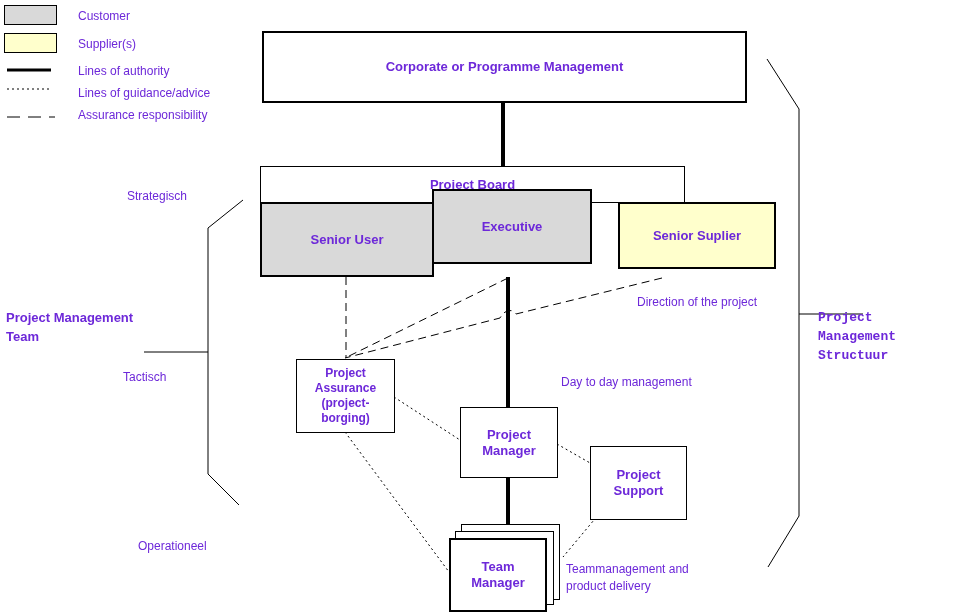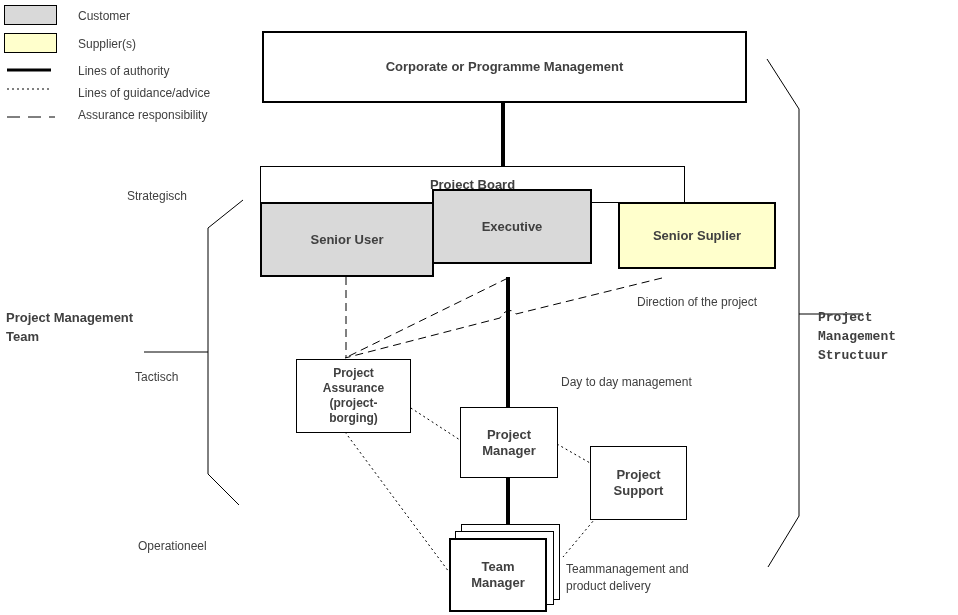--- a/index.html
+++ b/index.html
@@ -1,17 +1,17 @@
 <!DOCTYPE html>
 <html><head>
 <meta charset="utf-8">
 <style>
   html,body { margin:0; padding:0; background:#fff; }
   .canvas { position:relative; width:958px; height:615px; background:#ffffff;
-            font-family:"Liberation Sans", sans-serif; color:#404040; overflow:hidden; }
+            font-family:"Liberation Sans", sans-serif; color:#6d28d9; overflow:hidden; }
   svg.layer { position:absolute; left:0; top:0; }
   .box { position:absolute; background:#ffffff; border:1px solid #000; box-sizing:border-box;
          display:flex; align-items:center; justify-content:center; text-align:center;
          font-weight:bold; font-size:13px; line-height:16px; }
   .b2 { border-width:2px; }
   .fill-gray { background:#d9d9d9; }
   .fill-yellow { background:#ffffcc; }
   .narrow { display:inline-block; max-width:72px; }
   .narrow80 { display:inline-block; max-width:80px; font-size:12px; line-height:15px; }
   .lbl { position:absolute; font-size:12px; line-height:15px; white-space:nowrap; }
@@ -77,40 +77,40 @@
   <div class="box b2 fill-gray" style="left:260px; top:202px; width:174px; height:75px;">
     <span>Senior User</span>
   </div>
   <div class="box b2 fill-gray" style="left:432px; top:189px; width:160px; height:75px;">
     <span>Executive</span>
   </div>
   <div class="box b2 fill-yellow" style="left:584px; top:202px; width:158px; height:67px;margin-left:34px;">
     <span>Senior Suplier</span>
   </div>
 
-  <div class="box" style="left:296px; top:359px; width:115px; height:74px;">
+  <div class="box" style="left:296px; top:359px; width:99px; height:74px;">
     <span class="narrow80">Project Assurance (project-borging)</span>
   </div>
 
   <div class="box" style="left:460px; top:407px; width:98px; height:71px;">
     <span class="narrow">Project Manager</span>
   </div>
 
   <div class="box" style="left:590px; top:446px; width:97px; height:74px;">
     <span class="narrow">Project Support</span>
   </div>
 
   <div class="box" style="left:461px; top:524px; width:99px; height:76px;"></div>
   <div class="box" style="left:455px; top:531px; width:99px; height:74px;"></div>
   <div class="box b2" style="left:449px; top:538px; width:98px; height:74px;">
     <span class="narrow">Team Manager</span>
   </div>
 
   <div class="lbl" style="left:127px; top:189px;">Strategisch</div>
-  <div class="lbl" style="left:135px; top:370px;">Tactisch</div>
+  <div class="lbl" style="left:123px; top:370px;">Tactisch</div>
   <div class="lbl" style="left:138px; top:539px;">Operationeel</div>
 
   <div class="side-title" style="left:6px; top:308px; width:150px;">Project Management Team</div>
   <div class="side-title" style="left:818px; top:308px; width:138px;font-family:Liberation Mono, monospace;">Project Management Structuur</div>
 
   <div class="lbl" style="left:637px; top:287px;margin-top:8px;">Direction of the project</div>
   <div class="lbl" style="left:561px; top:375px;">Day to day management</div>
   <div class="lbl lbl-wrap" style="left:566px; top:561px; width:140px; line-height:17px;">Teammanagement and product delivery</div>
 
 </div>

